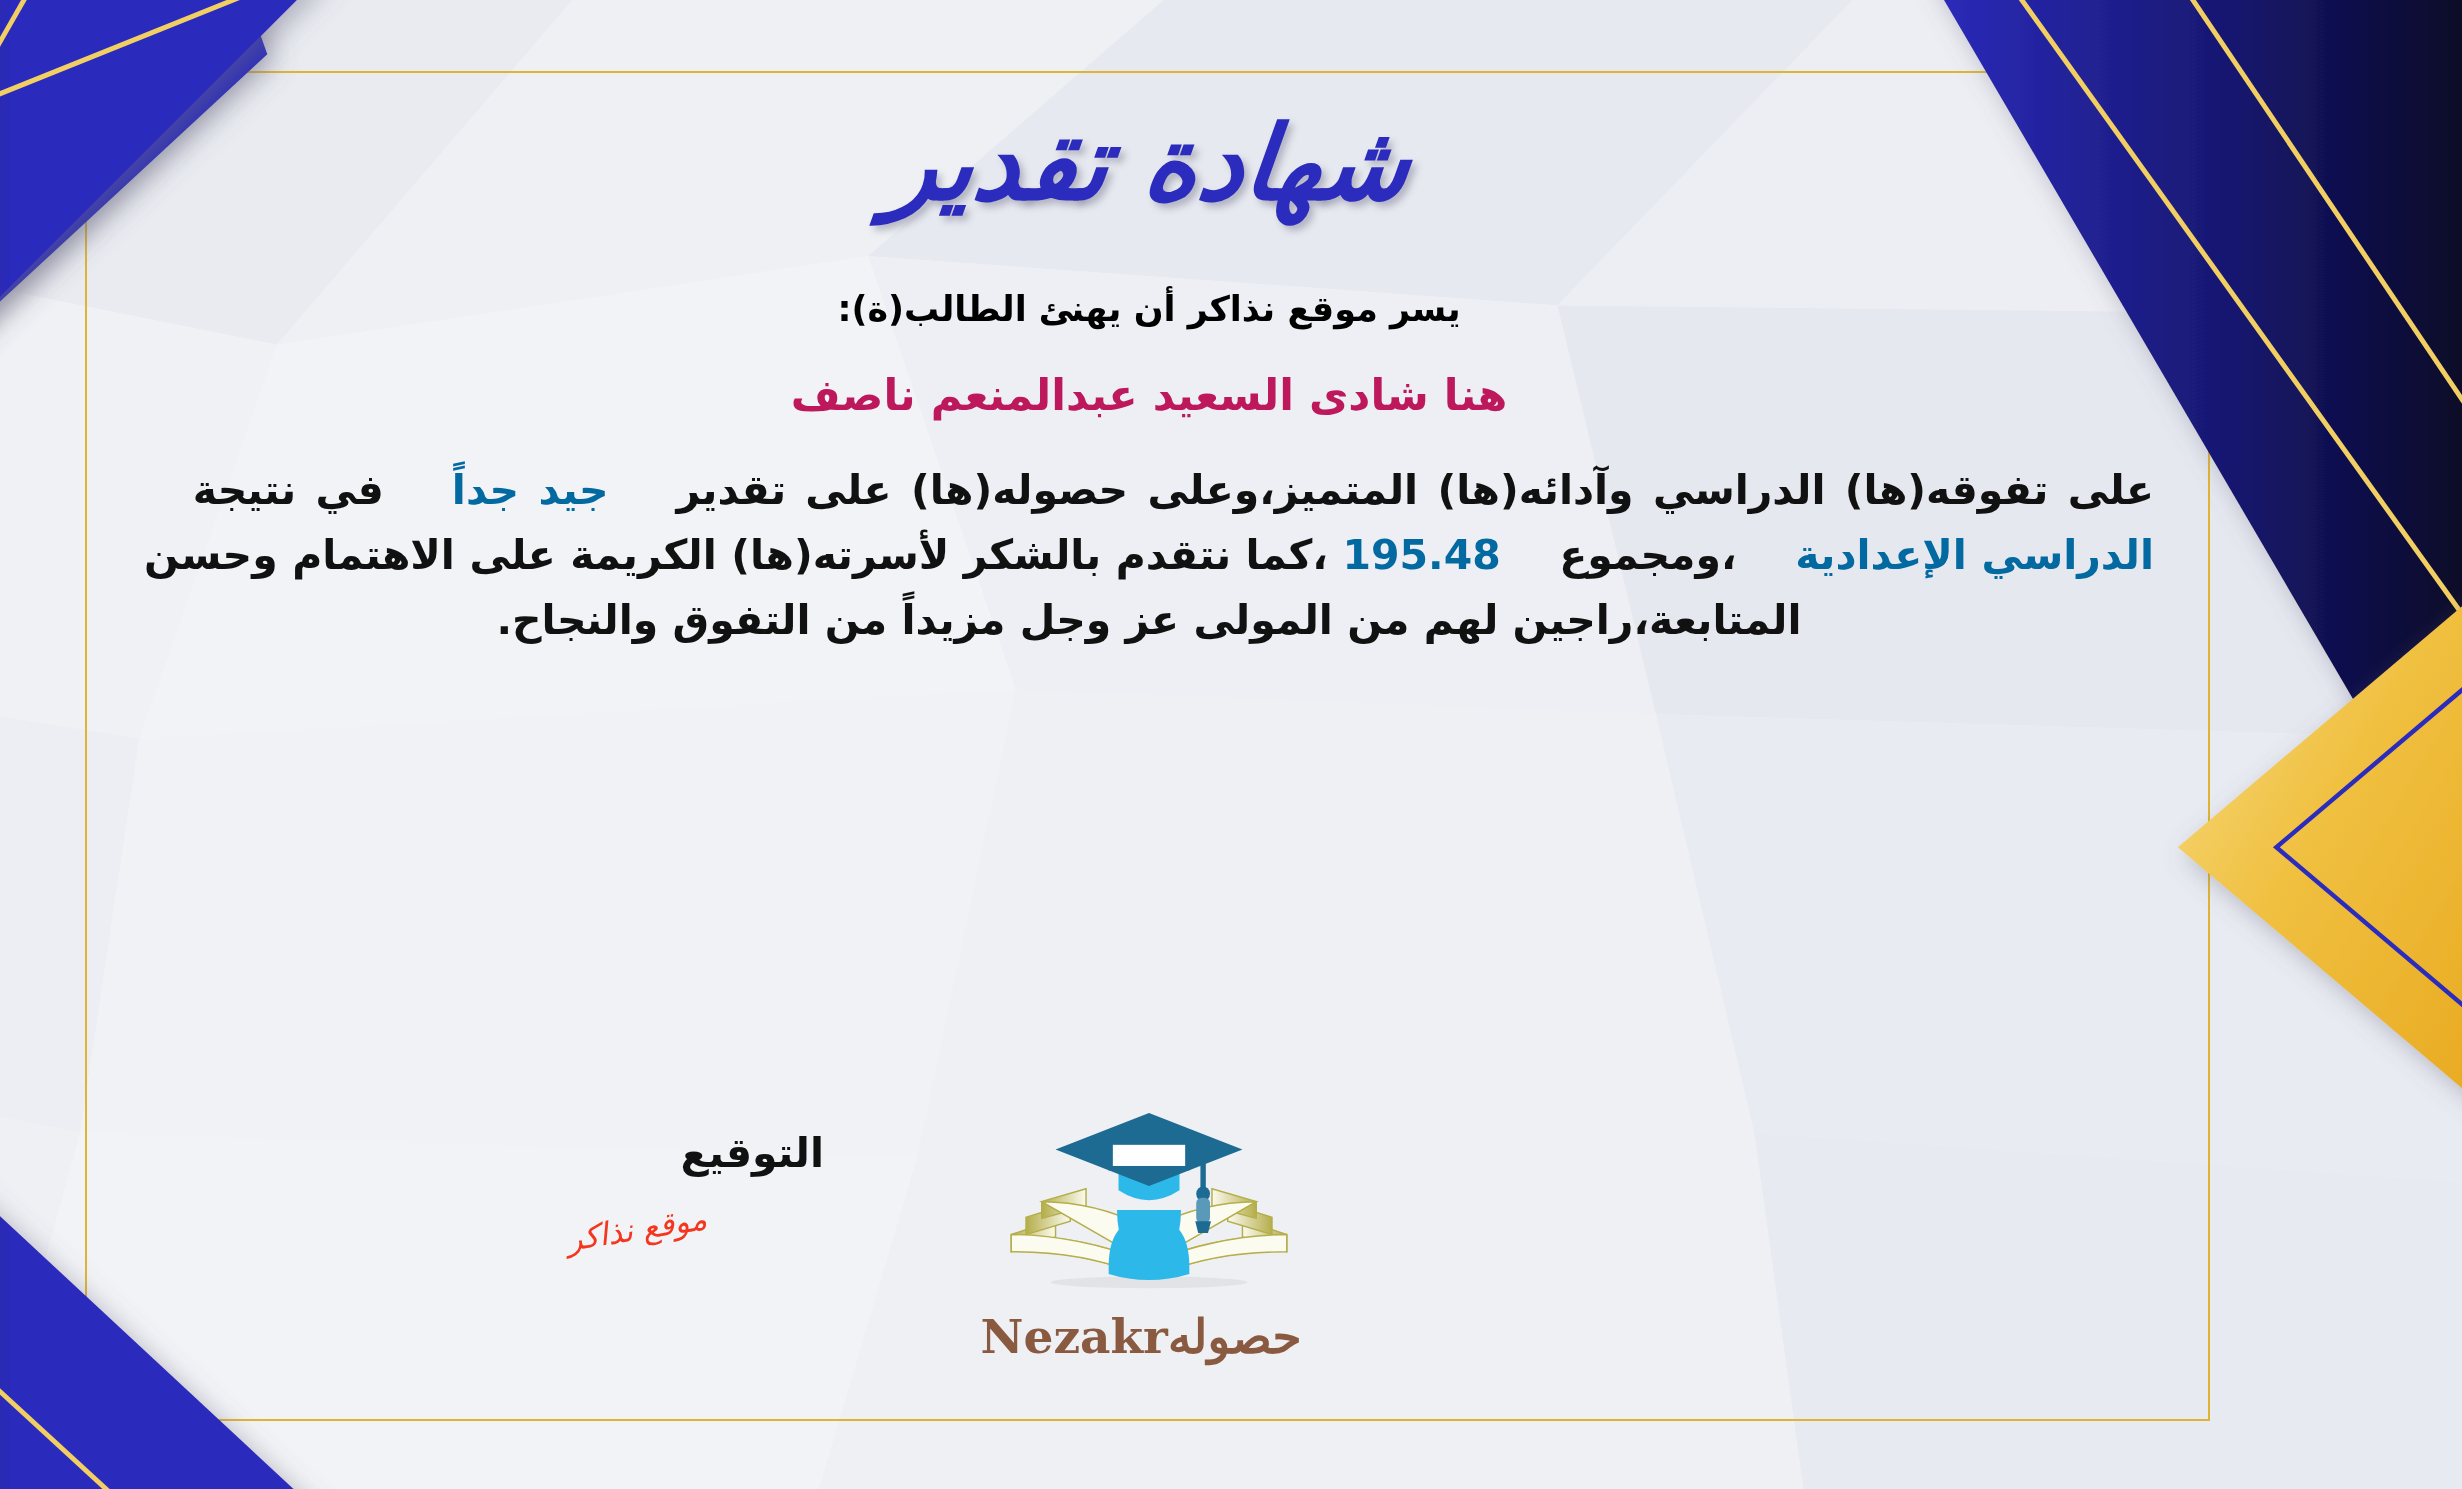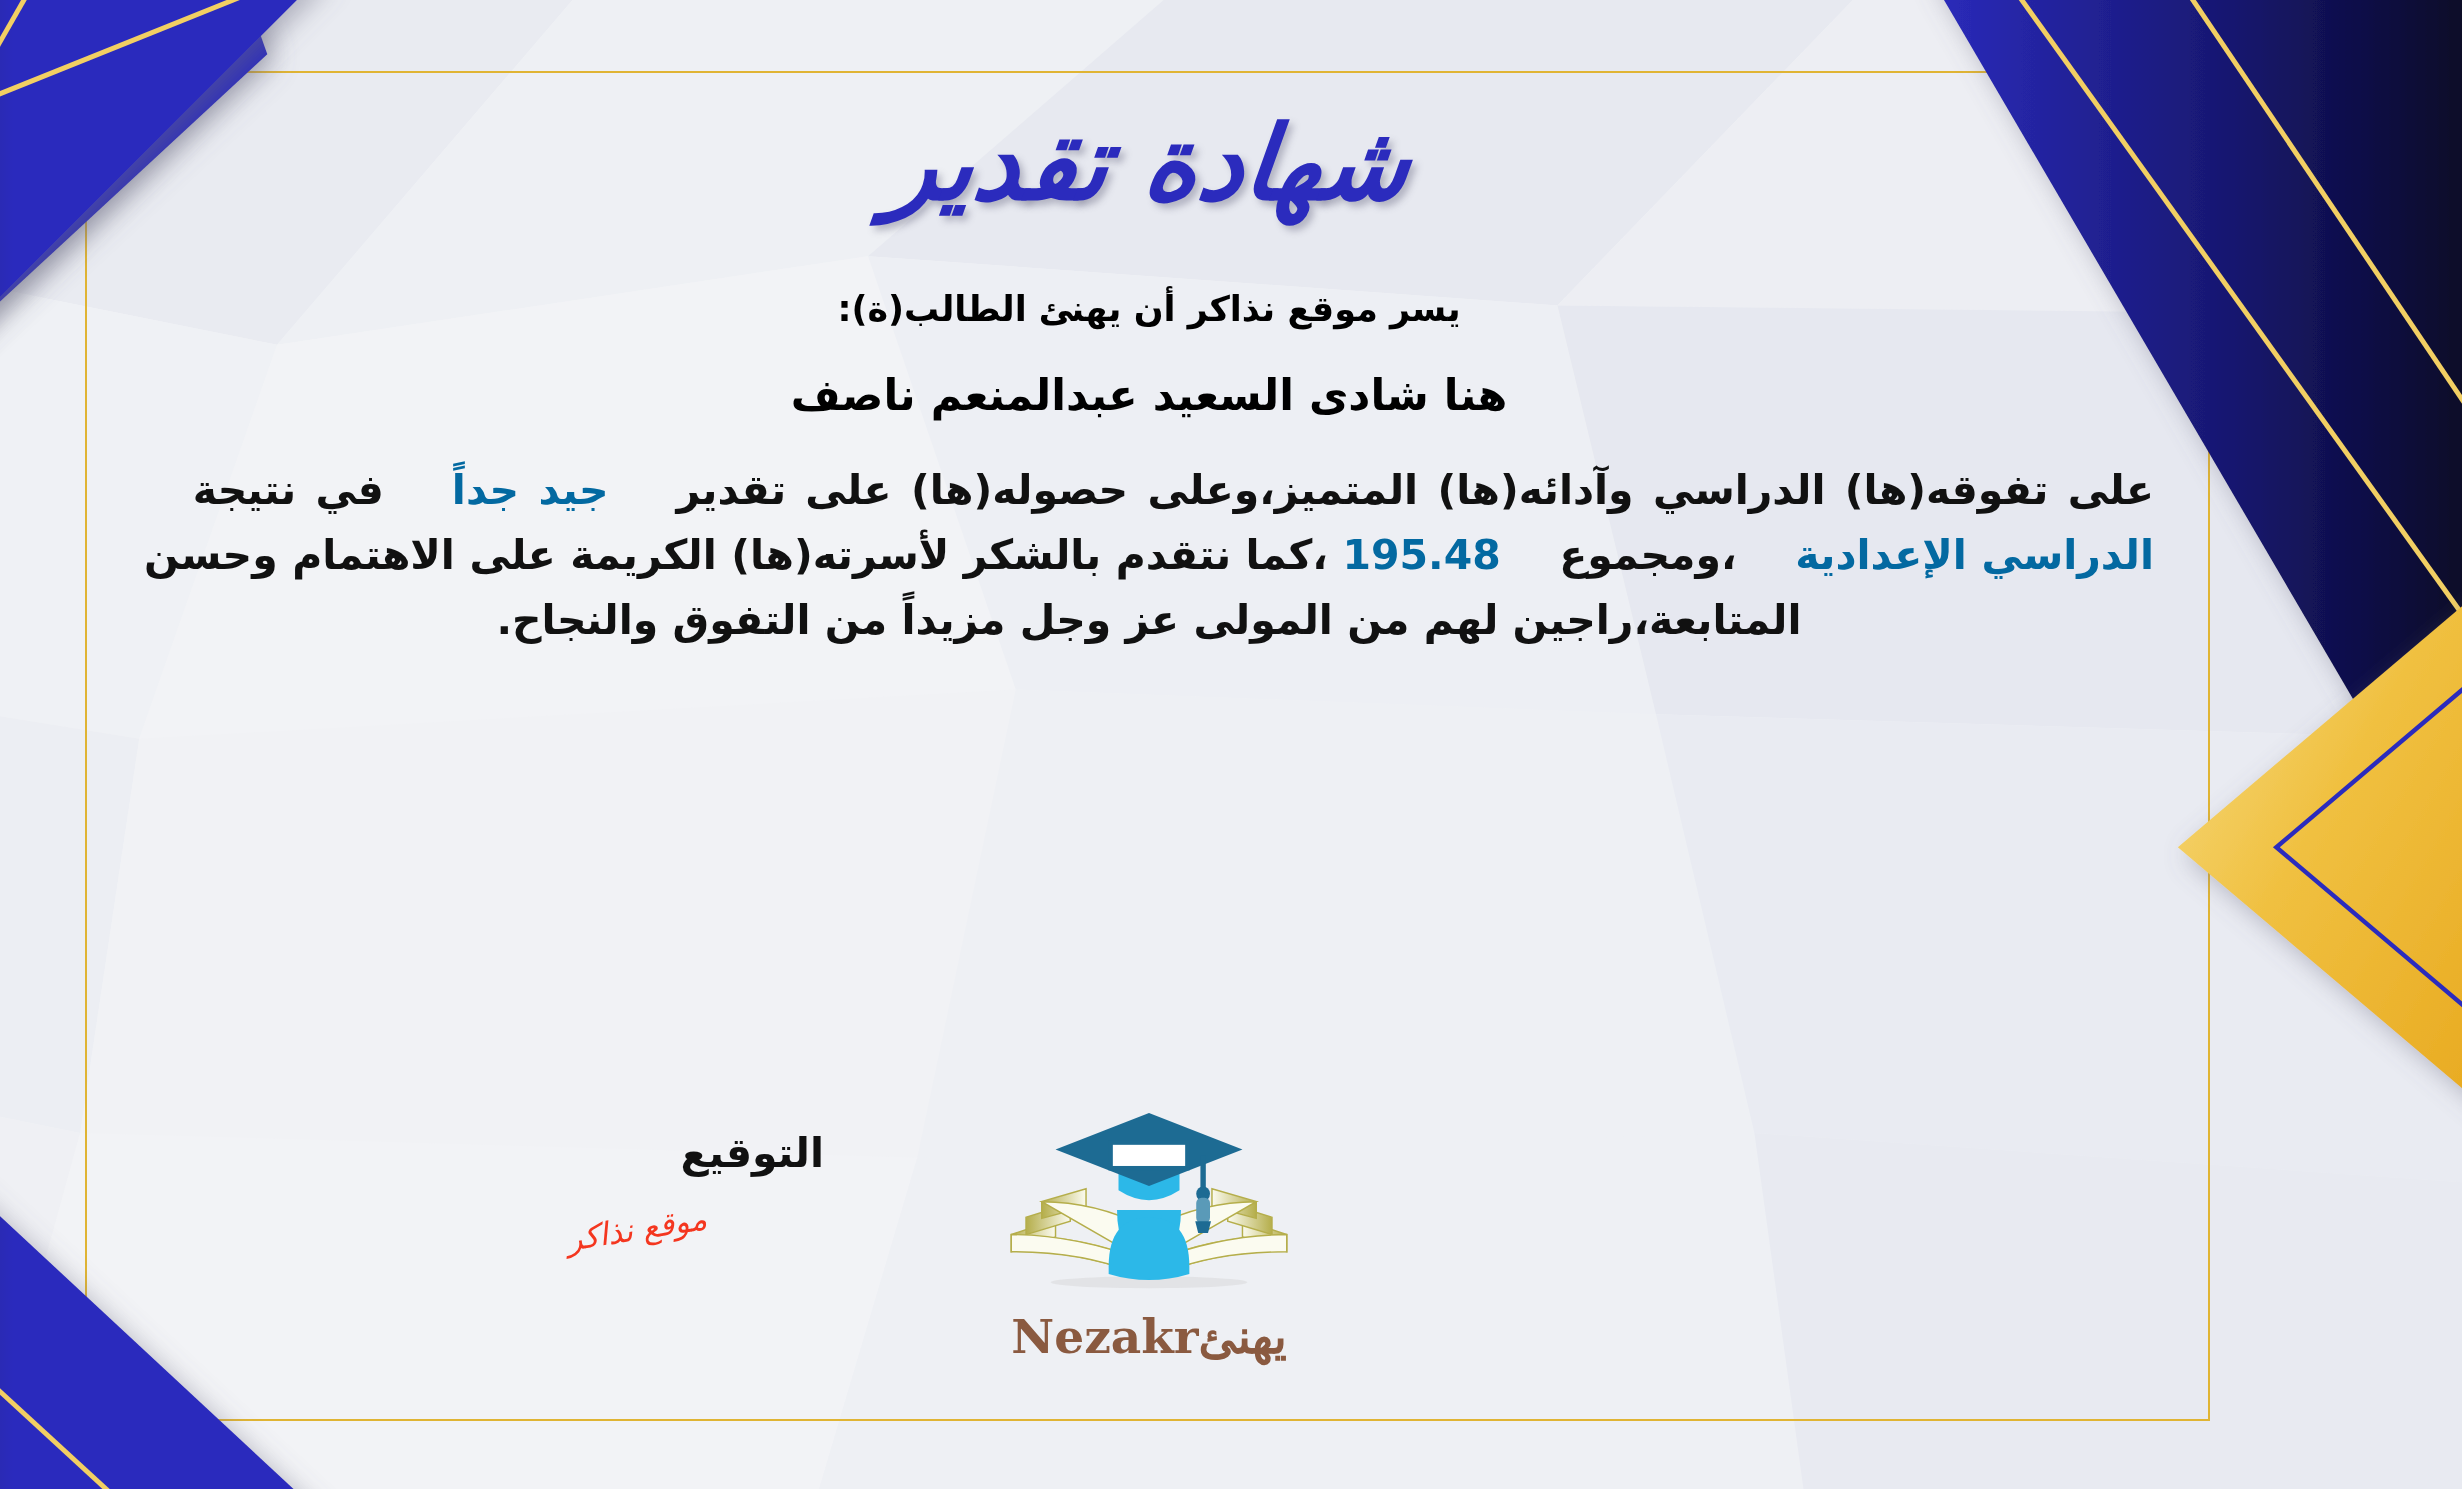--- a/index.html
+++ b/index.html
@@ -87,21 +87,21 @@
   .line-greeting {
     font-size: 35px;
     font-weight: bold;
     color: #000000;
     margin-bottom: 23.6px;
   }
 
   .line-name {
     font-size: 43px;
     font-weight: bold;
-    color: #000000;
+    color: #be185d;
     margin-bottom: 27.6px;
     letter-spacing: 1px;
   }
 
   .para {
     font-size: 41px;
     line-height: 1.58;
     color: #111111;
     font-weight: bold;
     text-align: justify;
@@ -346,19 +346,19 @@
             <polygon points="310,18 500,92 310,166 120,92" fill="#1d6b93"></polygon>
             <rect x="232" y="78" width="156" height="52" fill="#ffffff" stroke="#1d6b93" stroke-width="9"></rect>
             <path d="M420 104 L420 170" stroke="#1d6b93" stroke-width="11" fill="none"></path>
             <ellipse cx="420" cy="182" rx="14" ry="15" fill="#1d6b93"></ellipse>
             <rect x="406" y="190" width="28" height="52" rx="11" fill="#5a9ab8"></rect>
             <path d="M404 238 L436 238 L430 262 L410 262 Z" fill="#1d6b93"></path>
           </g>
         </svg>
 
         <div class="logo-text">
-          <span>يهنئ</span><span>Nezakr</span>
+          <span>حصوله</span><span>Nezakr</span>
         </div>
       </div>
     </div>
   </div>
 </div>
 
 
 </body></html>

